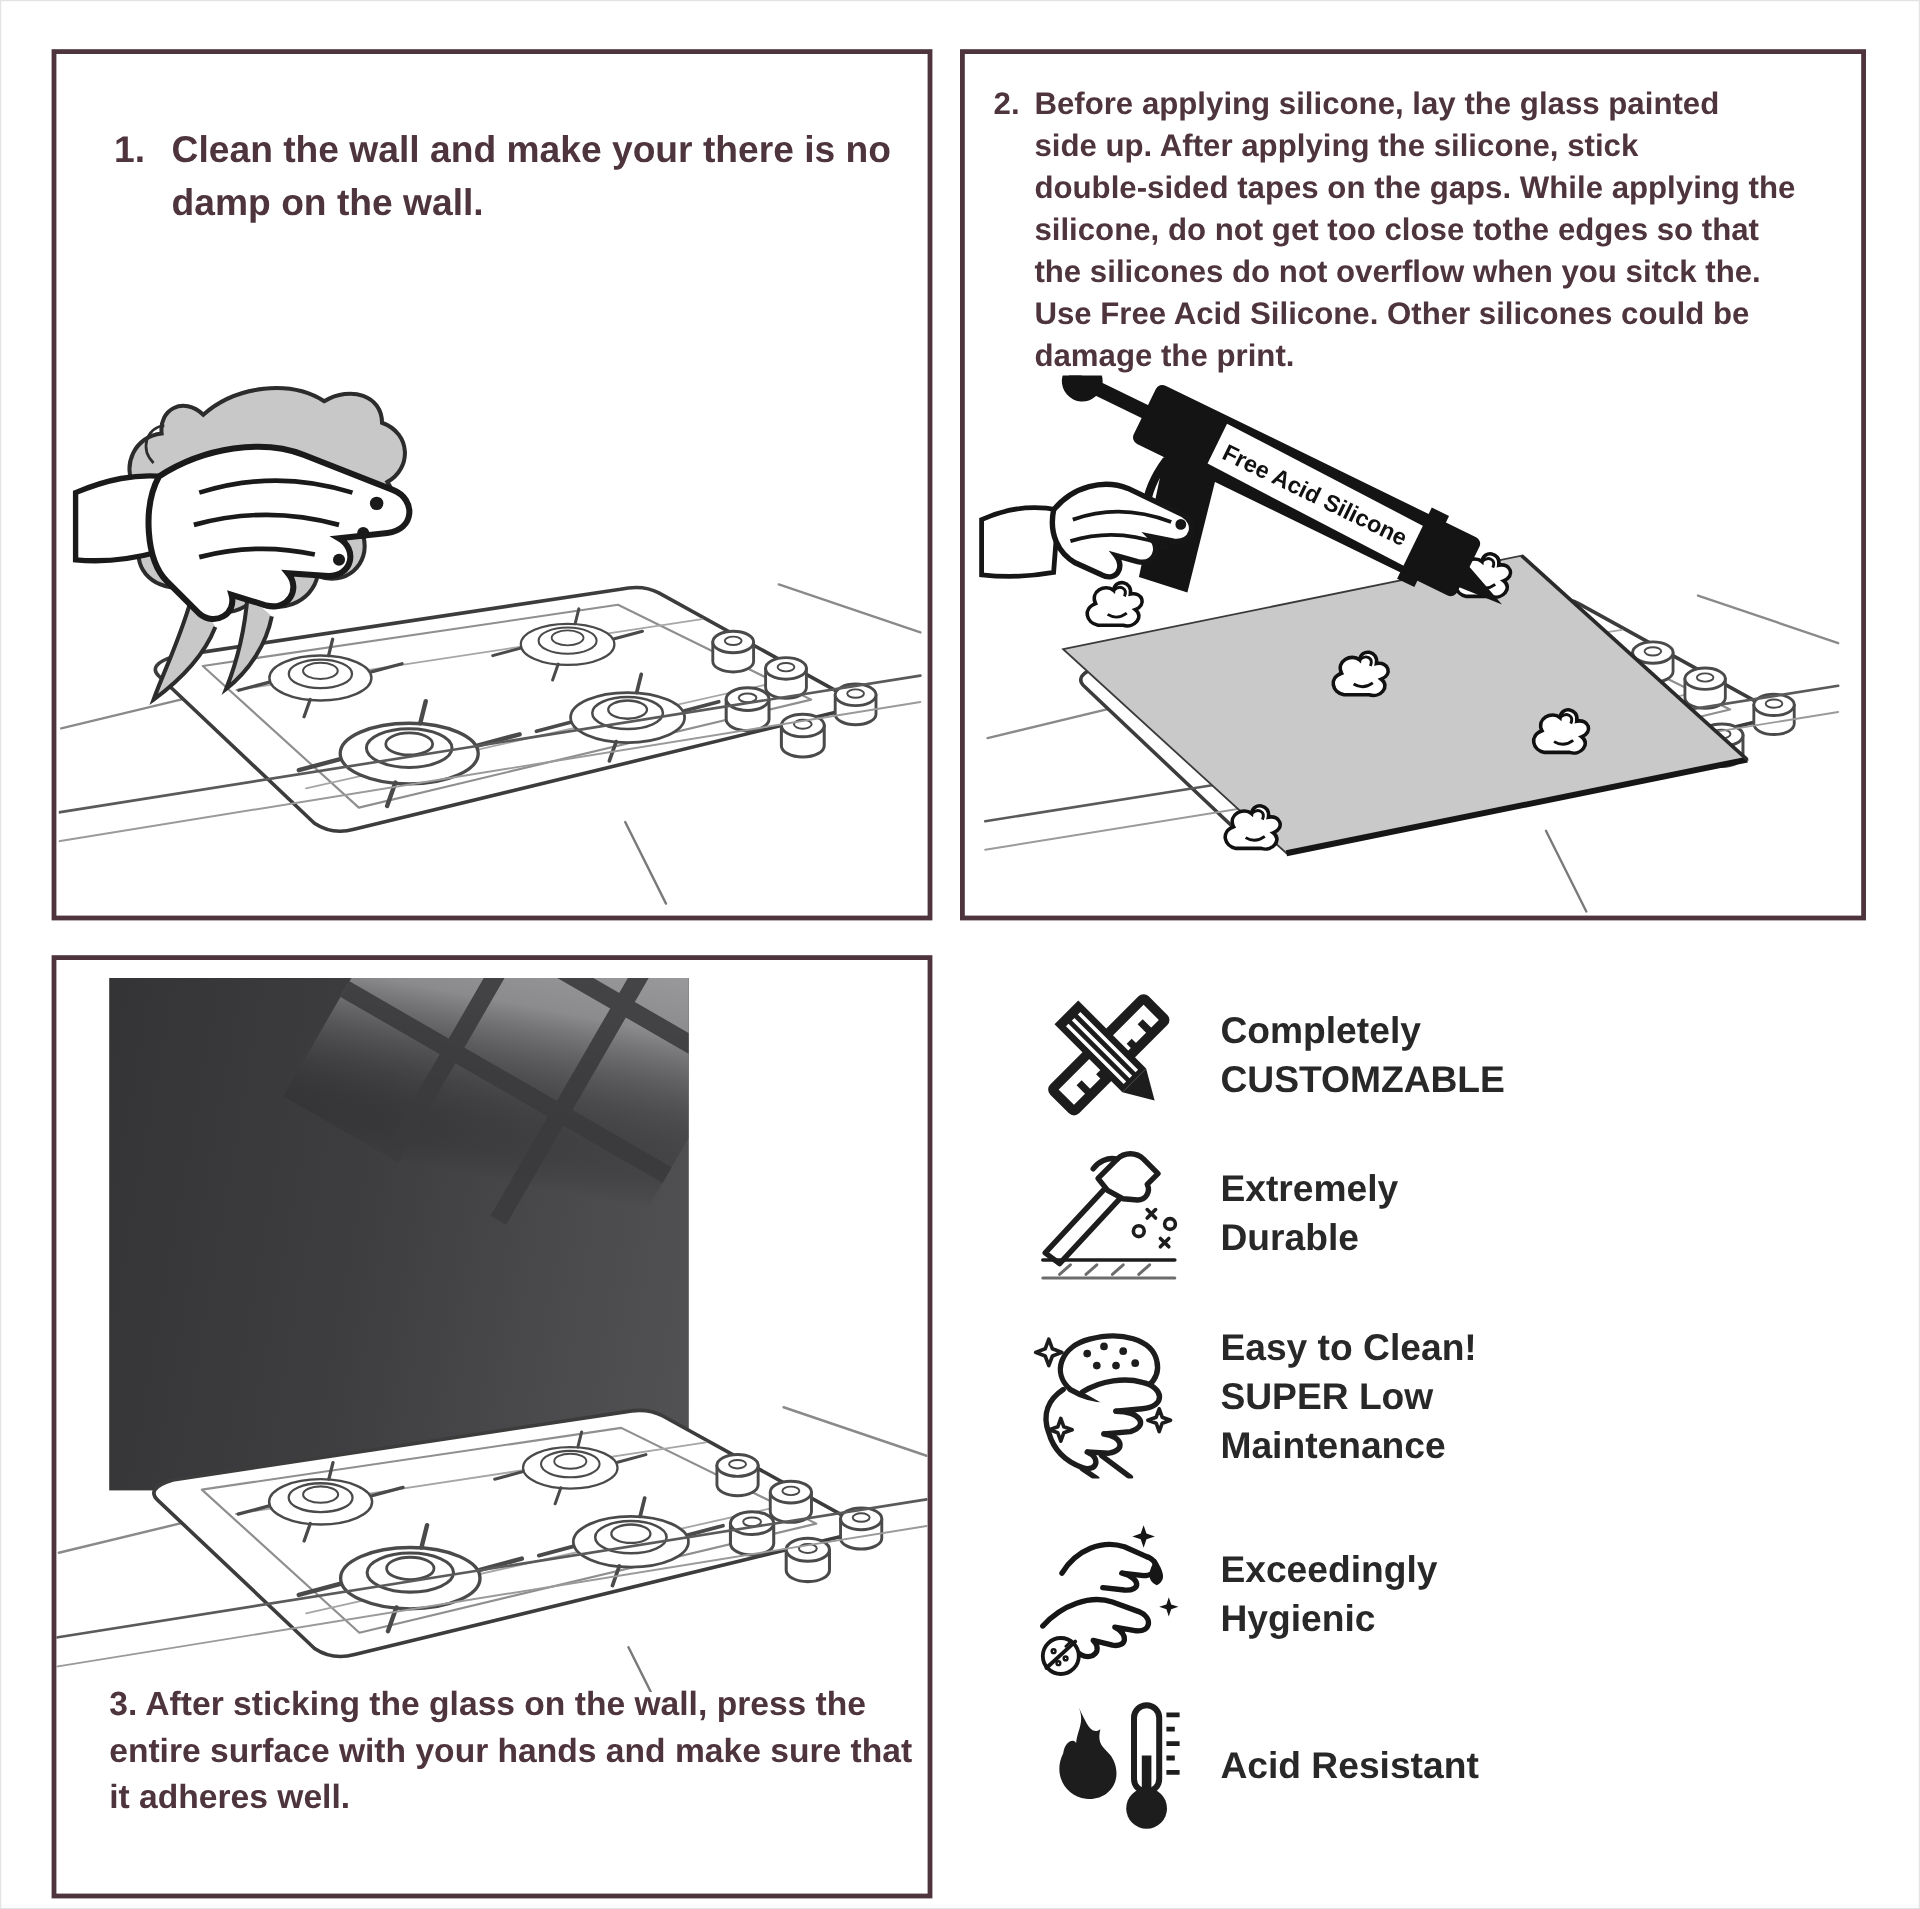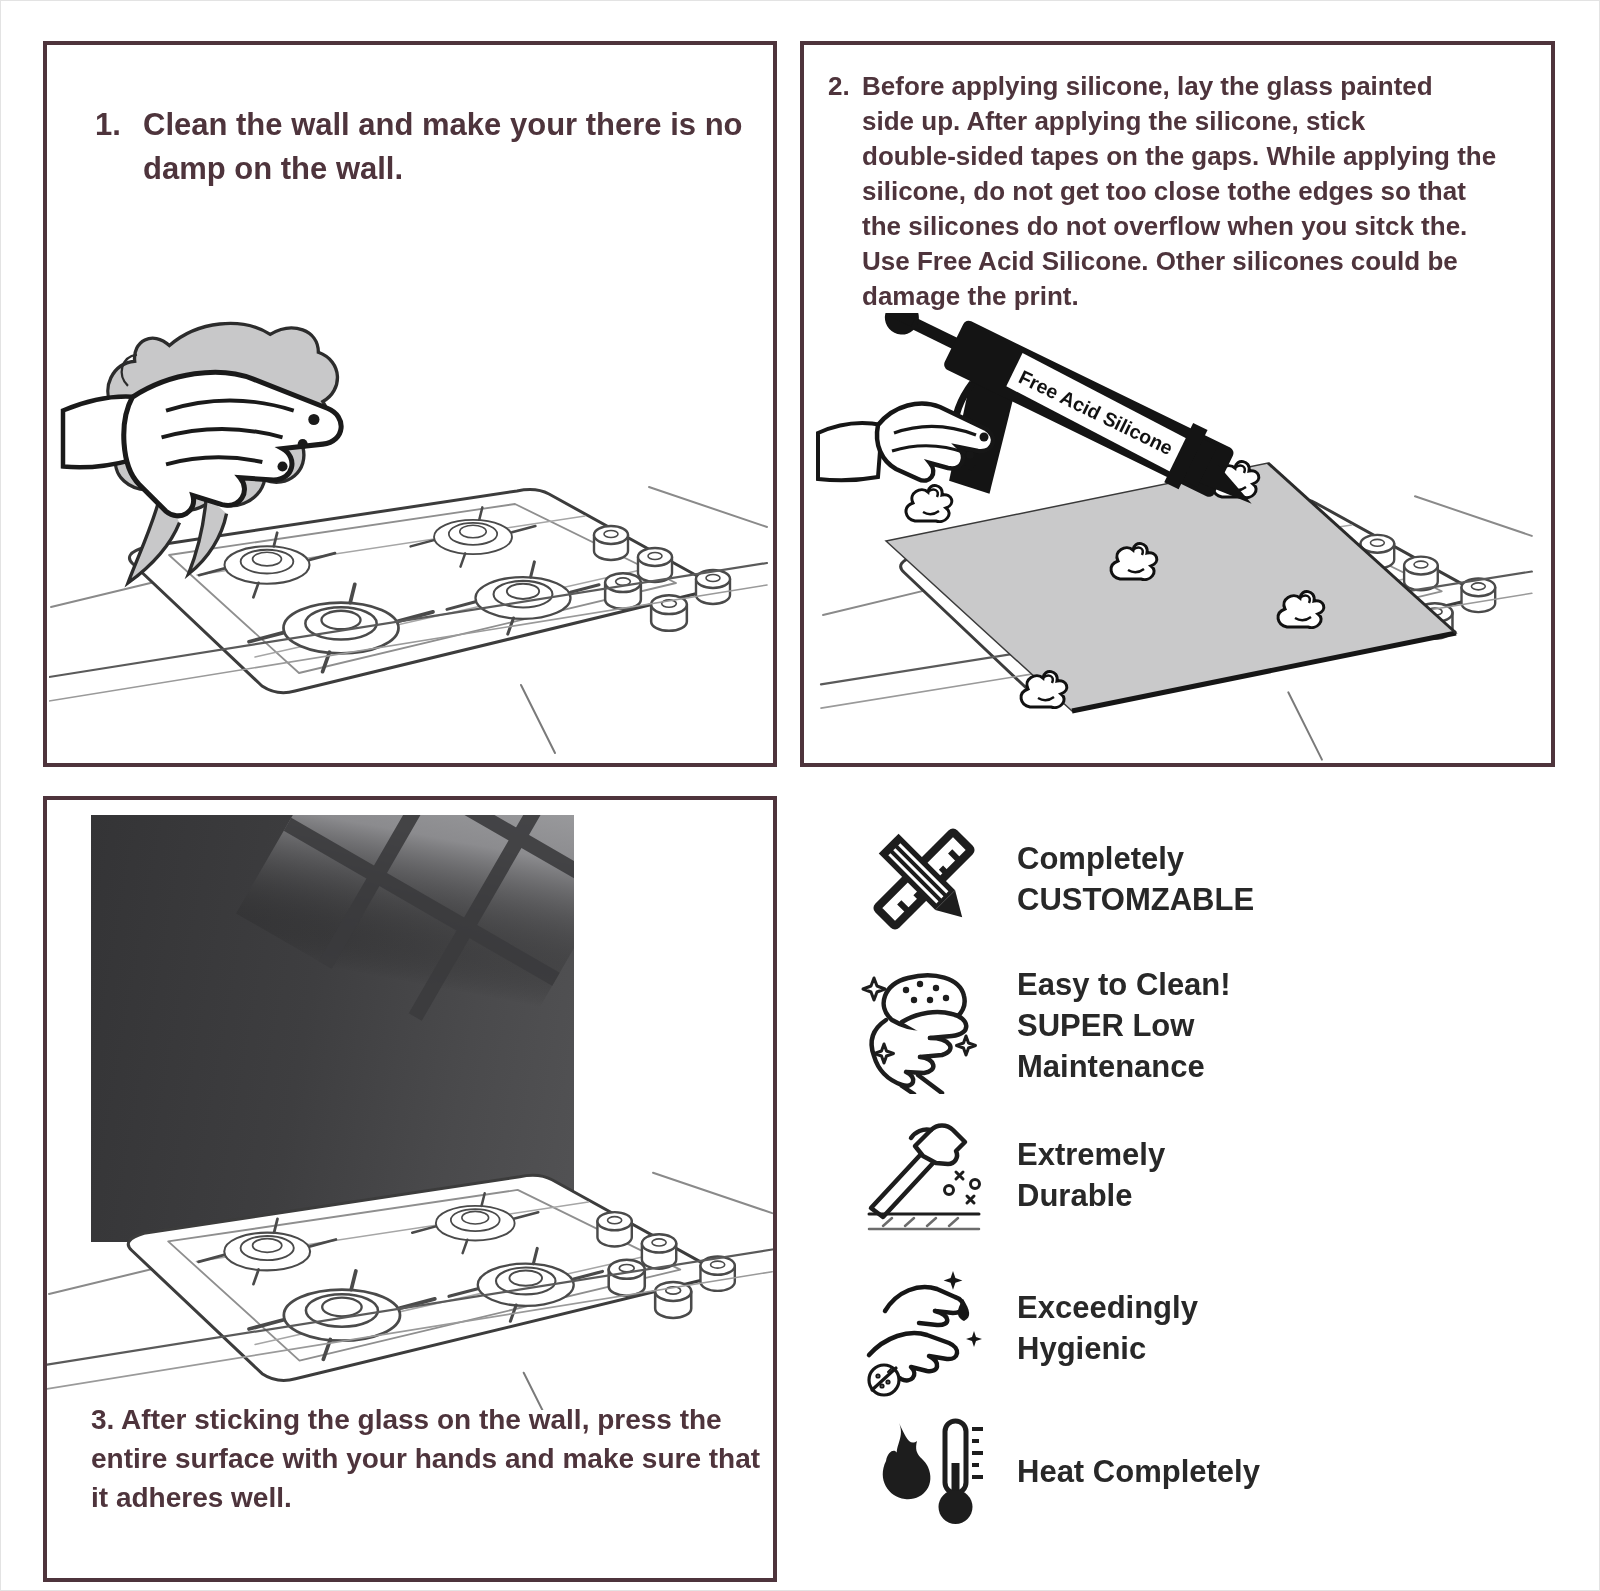--- a/index.html
+++ b/index.html
@@ -198,20 +198,41 @@
             <rect x="10" y="46" width="80" height="28" fill="#1d1d1d"></rect>
             <polygon points="90,46 114,60 90,74" fill="#1d1d1d"></polygon>
             <path d="M18,53 H86 M18,60 H86 M18,67 H86" stroke="#fff" stroke-width="3"></path>
           </g>
         </svg>
       </div>
       <div class="feature-label">Completely
 CUSTOMZABLE</div>
     </div>
 
+    <div class="feature-row fr-3">
+      <div class="feature-icon">
+        <svg width="126" height="114" viewBox="0 0 126 114" fill="none" stroke="#1d1d1d" stroke-width="4.5" stroke-linecap="round" stroke-linejoin="round">
+          <path d="M10,90 L62,34 L73,44 L22,99 Z" fill="#fff"></path>
+          <path d="M54,28 L70,12 C76,6 86,6 92,12 L104,24 L95,33 C98,39 94,46 87,46 L75,45 L62,38 Z" fill="#fff"></path>
+          <path d="M70,12 C62,10 54,14 50,20"></path>
+          <g stroke-width="3">
+            <path d="M95,54 l7,7 M102,54 l-7,7"></path>
+            <circle cx="114" cy="66" r="4.5"></circle>
+            <path d="M106,78 l7,7 M113,78 l-7,7"></path>
+            <circle cx="88" cy="72" r="4.5"></circle>
+          </g>
+          <path d="M8,96 H118" stroke-width="3"></path>
+          <path d="M8,111 H118" stroke-width="2.5" opacity="0.65"></path>
+          <path d="M22,108 l9,-8 M44,108 l9,-8 M66,108 l9,-8 M88,108 l9,-8" stroke-width="2.5" opacity="0.65"></path>
+        </svg>
+      </div>
+      <div class="feature-label">Extremely
+Durable</div>
+    </div>
+
     <div class="feature-row fr-2">
       <div class="feature-icon">
         <svg width="132" height="138" viewBox="0 0 132 138" fill="none" stroke="#1d1d1d" stroke-width="4.5" stroke-linecap="round" stroke-linejoin="round">
           <path d="M34,64 C18,50 26,28 50,22 C76,15 102,22 106,40 C110,56 94,70 72,72 C56,74 44,70 34,64 Z" fill="#fff"></path>
           <g fill="#1d1d1d" stroke="none">
             <circle cx="48" cy="34" r="3.2"></circle>
               <circle cx="62" cy="28" r="3.2"></circle>
               <circle cx="78" cy="32" r="3.2"></circle>
             <circle cx="56" cy="44" r="3.2"></circle>
               <circle cx="72" cy="44" r="3.2"></circle>
@@ -227,41 +248,20 @@
             <path d="M108,80 l2.5,7 7,2.5 -7,2.5 -2.5,7 -2.5,-7 -7,-2.5 7,-2.5 z" fill="#fff"></path>
             <path d="M26,88 l2.5,7 7,2.5 -7,2.5 -2.5,7 -2.5,-7 -7,-2.5 7,-2.5 z" fill="#fff"></path>
           </g>
         </svg>
       </div>
       <div class="feature-label">Easy to Clean!
 SUPER Low
 Maintenance</div>
     </div>
 
-    <div class="feature-row fr-3">
-      <div class="feature-icon">
-        <svg width="126" height="114" viewBox="0 0 126 114" fill="none" stroke="#1d1d1d" stroke-width="4.5" stroke-linecap="round" stroke-linejoin="round">
-          <path d="M10,90 L62,34 L73,44 L22,99 Z" fill="#fff"></path>
-          <path d="M54,28 L70,12 C76,6 86,6 92,12 L104,24 L95,33 C98,39 94,46 87,46 L75,45 L62,38 Z" fill="#fff"></path>
-          <path d="M70,12 C62,10 54,14 50,20"></path>
-          <g stroke-width="3">
-            <path d="M95,54 l7,7 M102,54 l-7,7"></path>
-            <circle cx="114" cy="66" r="4.5"></circle>
-            <path d="M106,78 l7,7 M113,78 l-7,7"></path>
-            <circle cx="88" cy="72" r="4.5"></circle>
-          </g>
-          <path d="M8,96 H118" stroke-width="3"></path>
-          <path d="M8,111 H118" stroke-width="2.5" opacity="0.65"></path>
-          <path d="M22,108 l9,-8 M44,108 l9,-8 M66,108 l9,-8 M88,108 l9,-8" stroke-width="2.5" opacity="0.65"></path>
-        </svg>
-      </div>
-      <div class="feature-label">Extremely
-Durable</div>
-    </div>
-
     <div class="feature-row fr-4">
       <div class="feature-icon">
         <svg width="134" height="142" viewBox="0 0 134 142" fill="none" stroke="#161616" stroke-width="4.5" stroke-linecap="round" stroke-linejoin="round">
           <path d="M28,54 C40,34 62,26 80,32 L98,40 C110,44 108,56 96,56 L78,54" fill="#fff"></path>
           <path d="M78,54 C94,58 94,69 80,68 L62,66" fill="#fff"></path>
           <path d="M12,98 C28,80 52,72 70,78 L92,86 C104,91 102,103 90,102 L72,99 C84,105 82,116 70,114 L54,110 C62,118 54,127 44,122 L24,110" fill="#fff"></path>
           <path d="M106,42 C113,53 115,60 107,64 C98,60 100,52 106,42 Z" fill="#161616" stroke="none"></path>
           <g fill="#161616" stroke="none">
             <path d="M96,14 l2.4,7 7,2.4 -7,2.4 -2.4,7 -2.4,-7 -7,-2.4 7,-2.4 z"></path>
             <path d="M117,74 l2,6 6,2 -6,2 -2,6 -2,-6 -6,-2 6,-2 z"></path>
@@ -285,17 +285,17 @@
         <svg width="130" height="112" viewBox="0 0 130 112">
           <path d="M40,8 C46,22 36,30 38,42 C40,33 29,33 27,46 C18,64 29,82 46,84 C64,86 77,70 69,52 C65,42 54,42 58,26 C50,32 46,20 40,8 Z" fill="#1d1d1d"></path>
           <rect x="86" y="6" width="21" height="72" rx="10.5" fill="#fff" stroke="#1d1d1d" stroke-width="5"></rect>
           <path d="M96.5,48 V80" stroke="#1d1d1d" stroke-width="8"></path>
           <circle cx="96.5" cy="92" r="17" fill="#1d1d1d"></circle>
           <g stroke="#1d1d1d" stroke-width="4">
             <path d="M113,14 h11 M113,26 h7 M113,38 h11 M113,50 h7 M113,62 h11"></path>
           </g>
         </svg>
       </div>
-      <div class="feature-label">Heat Completely</div>
+      <div class="feature-label">Acid Resistant</div>
     </div>
 
   </section>
 </div>
 
 </body></html>

